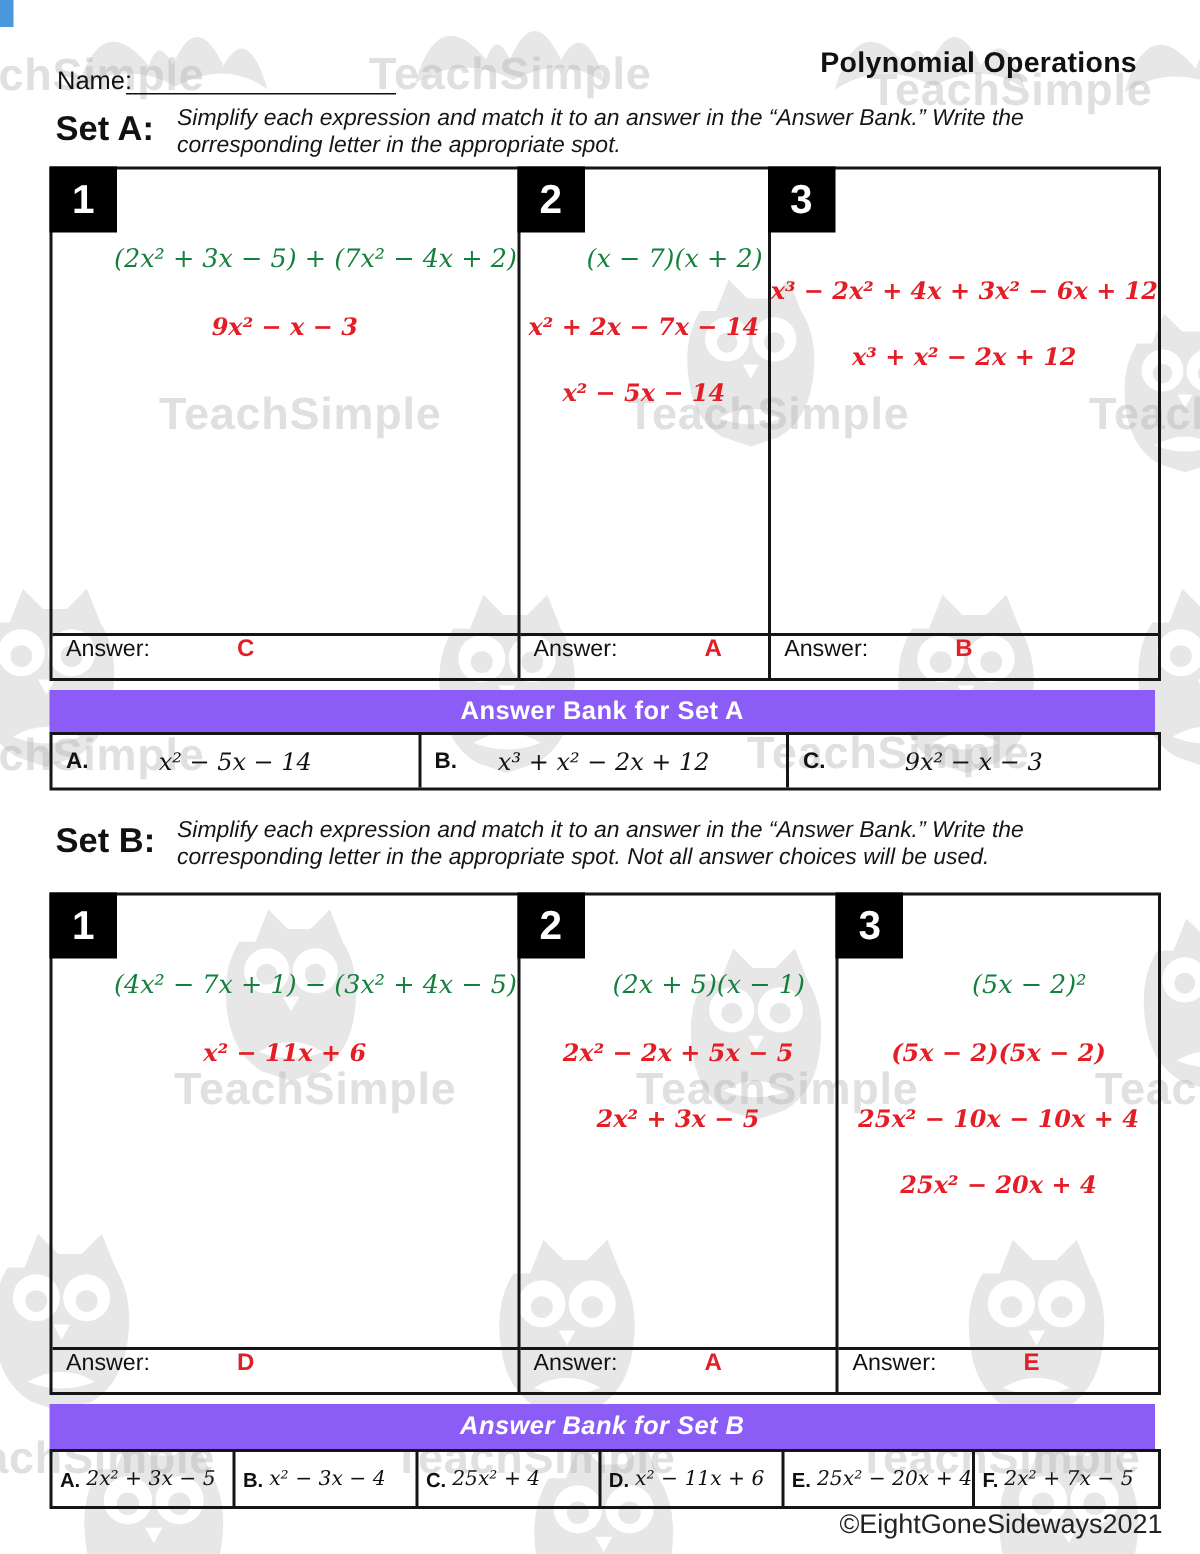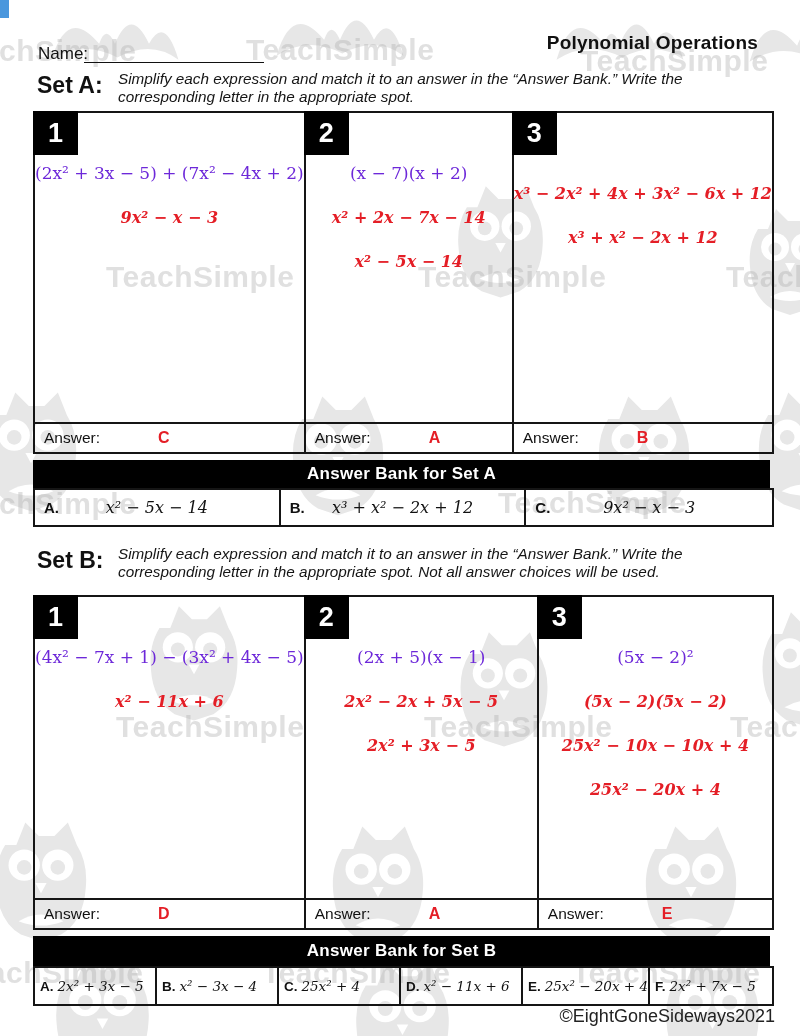--- a/index.html
+++ b/index.html
@@ -24,32 +24,32 @@
   .ptable{position:absolute;left:33px;width:737px;border:2px solid #151515;display:grid;
           grid-template-columns:repeat(3,1fr);background:transparent;}
   #tableA{top:111px;grid-template-rows:309px 30px;}
   #tableB{top:595px;grid-template-rows:301px 30px;}
   .pcell{position:relative;border-right:2px solid #151515;display:flex;flex-direction:column;
          align-items:center;padding-top:50px;}
   .pcell.last{border-right:none;}
   .numbox{position:absolute;top:-2px;left:-2px;width:45px;height:44px;background:#000;color:#fff;
           display:flex;align-items:center;justify-content:center;
           font:bold 27px "Liberation Sans",sans-serif;}
-  .expr{font-family:"DejaVu Serif",serif;font-size:17px;color:#6d28d9;white-space:nowrap;}
+  .expr{font-family:"DejaVu Serif",serif;font-style:italic;font-size:17px;color:#15803d;white-space:nowrap;padding-left:41px;}
   .work{font-family:"DejaVu Serif",serif;font-style:italic;font-weight:bold;font-size:16px;
         color:var(--red,#e41e26);margin-top:25px;white-space:nowrap;}
   .work:nth-of-type(2){margin-top:21px;}
-  .acell{border-top:2px solid #151515;border-right:2px solid #151515;display:flex;align-items:center;
+  .acell{border-top:2px solid #151515;border-right:2px solid #151515;display:flex;align-items:flex-start;
          padding-left:9px;font-size:15.5px;}
   .acell.last{border-right:none;}
   .ans-letter{font-weight:bold;color:var(--red,#e41e26);margin-left:58px;font-size:16px;}
   
-  .bankbar{position:absolute;left:33px;width:737px;background:#000000;color:#fff;display:flex;
+  .bankbar{position:absolute;left:33px;width:737px;background:#8b5cf6;color:#fff;display:flex;
            align-items:center;justify-content:center;font-weight:bold;font-size:17px;letter-spacing:.3px;}
-  #barA{top:460px;height:28px;} #barB{top:936px;height:30px;}
+  #barA{top:460px;height:28px;} #barB{top:936px;height:30px;font-style:italic;}
   .bank{position:absolute;left:33px;width:737px;border:2px solid #151515;display:grid;background:transparent;}
   #bankA{top:488px;height:35px;grid-template-columns:repeat(3,1fr);}
   #bankB{top:966px;height:36px;grid-template-columns:repeat(6,1fr);}
   .bcell{position:relative;border-right:2px solid #151515;display:flex;align-items:center;justify-content:center;}
   .bcell.last{border-right:none;}
   .bletter{position:absolute;left:9px;font-weight:bold;font-size:15px;}
   .bexpr{font-family:"DejaVu Serif",serif;font-style:italic;font-size:16px;white-space:nowrap;}
   .bcell-sm{position:relative;border-right:2px solid #151515;display:flex;align-items:center;
             padding-left:5px;gap:4px;}
   .bcell-sm.last{border-right:none;}

